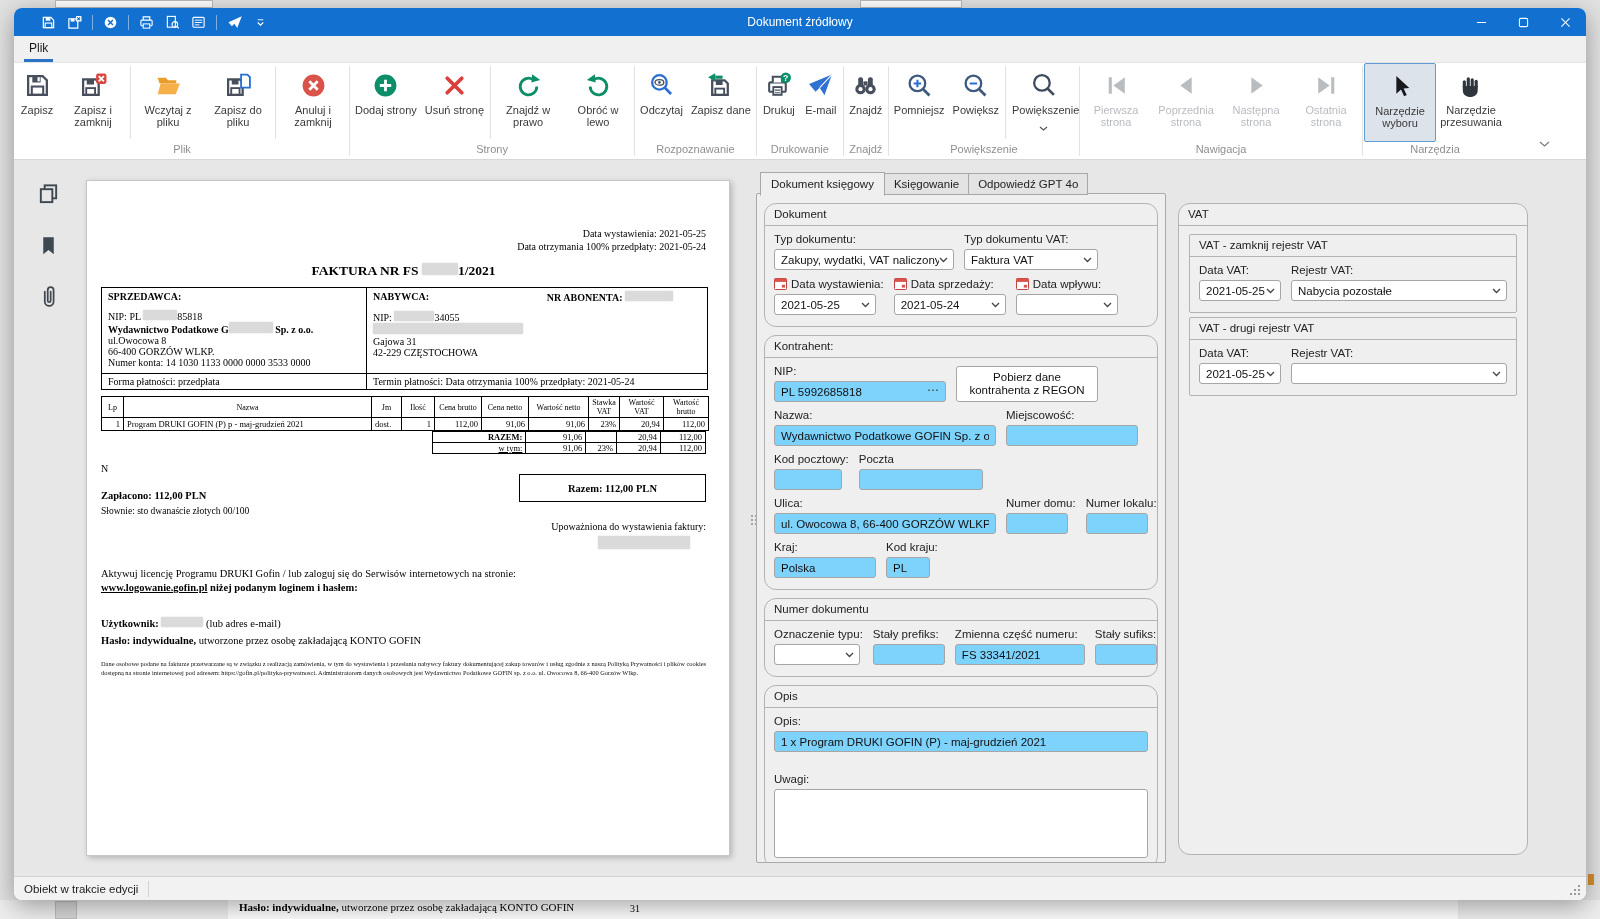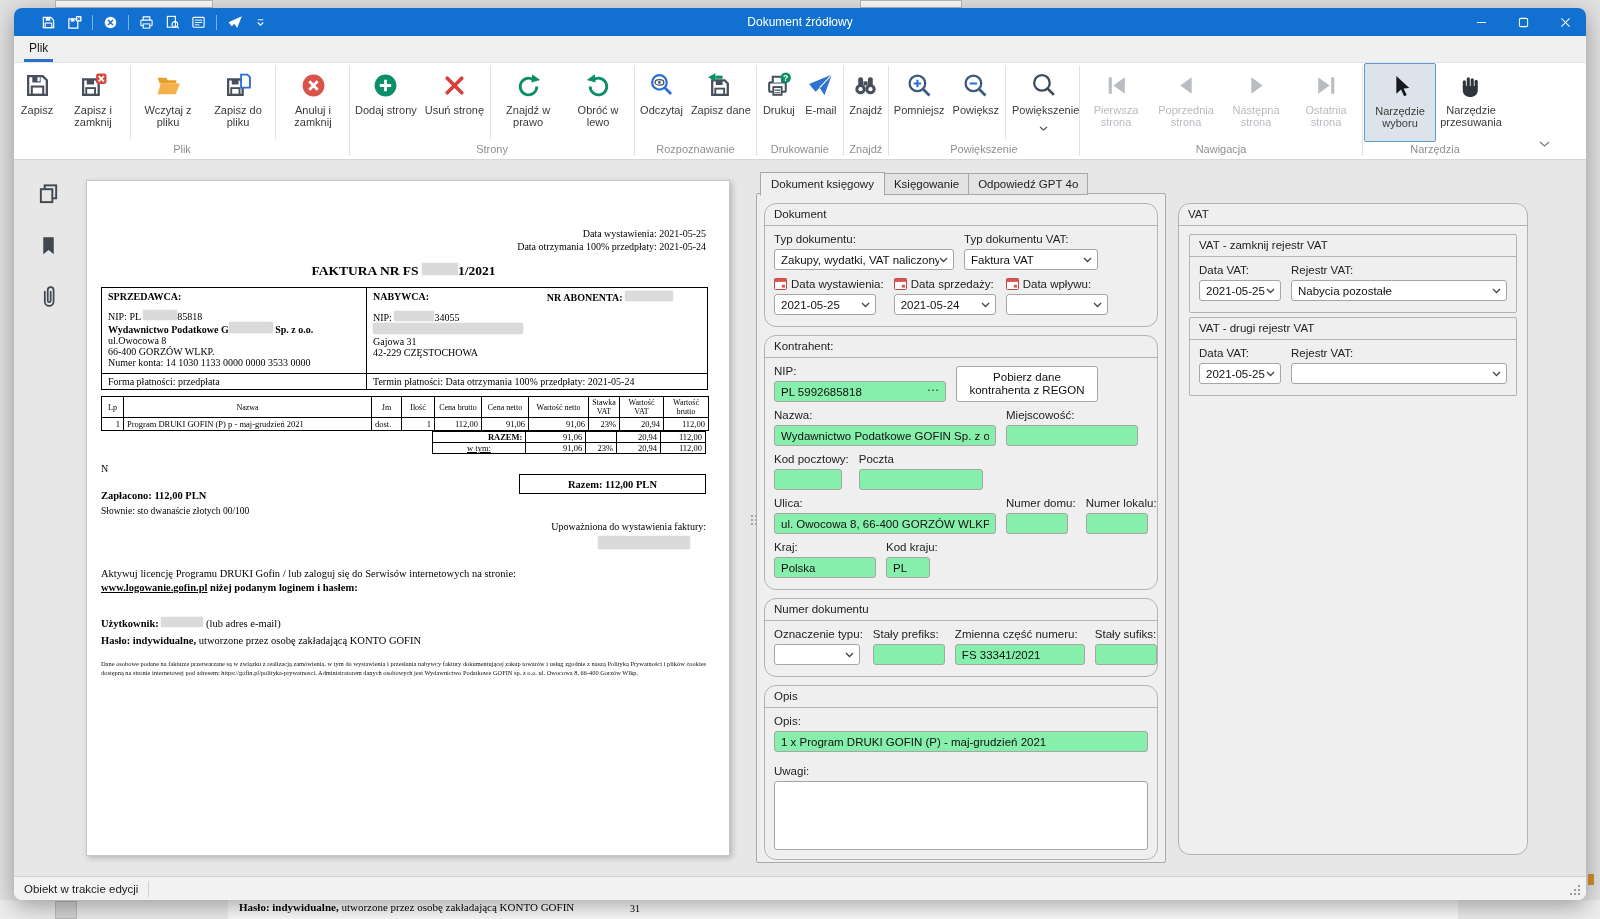--- a/index.html
+++ b/index.html
@@ -62,21 +62,21 @@
   table.itable th, table.itable td { border:1px solid #000; padding:1px 3px; }
   table.itable th { font-weight:normal; font-size:8px; text-align:center; line-height:9px;font-family:Liberation Serif, serif; }
   table.itable td.num { text-align:right; }
   table.totals { border-collapse:collapse; font-size:8.5px; table-layout:fixed; }
   table.totals td { padding:0 3px; }
   table.totals td.b { border:1px solid #000; }
   .mid { position:relative; height:100px; margin-top:5px; font-size:10px; }
   .mid .nmark { position:absolute; left:0; top:4px; font-size:10px; }
   .mid .paid { position:absolute; left:0; top:31px; font-weight:bold; font-size:10.5px; }
   .mid .words { position:absolute; left:0; top:47px; font-size:9.5px; }
-  .mid .totbox { position:absolute; right:0; top:15px; width:187px; height:20px; border:1px solid #000;
+  .mid .totbox { position:absolute; right:0; top:15px; width:187px; height:28px; border:1px solid #000;
       display:flex; align-items:center; justify-content:center; font-weight:bold; font-size:10.5px; }
   .mid .auth { position:absolute; right:0; top:62px; font-size:10px; }
   .mid .auth-red { position:absolute; right:16px; top:77px; }
   .activ { font-size:10.5px; line-height:14px; margin-top:8px; }
   .activ .url { font-weight:bold; text-decoration:underline; }
   .activ .b { font-weight:bold; }
   .cred { font-size:10.5px; margin-top:22px; }
   .cred2 { font-size:10.5px; margin-top:6px; }
   .fine { font-size:6.4px; line-height:8.6px; text-align:justify; margin-top:14px; color:#111; }
   
@@ -89,21 +89,21 @@
   .tab.active { background:#efefef; border-bottom-color:#efefef; padding:5px 10px; position:relative; top:1px; }
   .panel { position:absolute; left:742px; top:33px; width:410px; height:670px; background:#efefef;
     border:1px solid #a9a9a9; border-radius:2px; padding:9px 7px; overflow:hidden; }
   .gbox { border:1px solid #b3b3b3; border-radius:12px; background:#efefef; margin-bottom:8px; }
   .gbox-h { font-size:11.5px; color:#222; padding:4px 9px 5px; border-bottom:1px solid #b3b3b3; }
   .gbox-b { padding:7px 9px 9px; }
   .frow { display:flex; gap:10px; margin-bottom:7px; }
   .frow:last-child { margin-bottom:2px; }
   .fcol { display:flex; flex-direction:column; }
   .flabel { font-size:11.5px; color:#222; margin-bottom:4px; display:flex; align-items:center; gap:4px; white-space:nowrap; }
-  .tinput { height:21px; border:1px solid #a6a6a6; border-radius:3px; background:#86efac; font-size:11.5px;
+  .tinput { height:21px; border:1px solid #a6a6a6; border-radius:3px; background:#7dd3fc; font-size:11.5px;
     font-family:"Liberation Sans",sans-serif; color:#111; padding:0 6px; }
   .combo { height:21px; border:1px solid #a6a6a6; border-radius:3px; background:#fff; display:flex;
     align-items:center; padding:0 5px 0 6px; font-size:11.5px; color:#111; }
   .combo span { flex:1; white-space:nowrap; overflow:hidden; }
   .nipwrap { position:relative; }
   .nipwrap .dots { position:absolute; right:6px; top:2px; font-size:12px; color:#333; letter-spacing:1px; }
   .regon-btn { width:142px; height:36px; background:#fff; border:1px solid #a6a6a6; border-radius:3px;
     font-size:11.5px; line-height:13px; color:#111; text-align:center; display:flex; align-items:center; justify-content:center; padding:2px 6px; }
   .uwagi { width:100%; height:69px; border:1px solid #a6a6a6; border-radius:3px; background:#fff; resize:none; }
   
@@ -608,21 +608,21 @@
               <tr>
             <td style="width:333px;"></td>
             <td class="b" style="width:94px; text-align:right; font-weight:bold;">RAZEM:</td>
             <td class="b" style="width:60px; text-align:right;">91,06</td>
             <td class="b" style="width:31px;"></td>
             <td class="b" style="width:44px; text-align:right;">20,94</td>
             <td class="b" style="width:45px; text-align:right;">112,00</td>
           </tr>
           <tr>
             <td></td>
-            <td class="b" style="text-align:center;text-decoration:underline;">w tym:</td>
+            <td class="b" style="text-align:right;text-decoration:underline;">w tym:</td>
             <td class="b" style="text-align:right;">91,06</td>
             <td class="b" style="text-align:right;">23%</td>
             <td class="b" style="text-align:right;">20,94</td>
             <td class="b" style="text-align:right;">112,00</td>
           </tr>
         </tbody>
           </table>
 
         <div class="mid">
           <div class="nmark">N</div>
@@ -710,21 +710,21 @@
             </div>
             <div class="fcol">
               <span class="flabel">
                   <svg width="13" height="13" viewBox="0 0 13 13">
                     <rect x="0.5" y="1.5" width="12" height="11" rx="1" fill="#fff" stroke="#b8453f"></rect>
                     <rect x="0.5" y="1.5" width="12" height="3.4" fill="#d9534a"></rect>
                     <rect x="7.8" y="7.8" width="3.2" height="2.8" fill="#d9534a"></rect>
                   </svg>
                   <span>Data sprzedaży:</span>
                 </span>
-              <div class="combo" style="width:102px;">
+              <div class="combo" style="width:112px;">
                   <span>2021-05-24</span>
                   <svg width="9" height="6" viewBox="0 0 9 6">
                     <path d="M1 1l3.5 3.5L8 1" stroke="#444" fill="none" stroke-width="1.3"></path>
                   </svg>
                 </div>
             </div>
             <div class="fcol">
               <span class="flabel">
                   <svg width="13" height="13" viewBox="0 0 13 13">
                     <rect x="0.5" y="1.5" width="12" height="11" rx="1" fill="#fff" stroke="#b8453f"></rect>
@@ -826,21 +826,21 @@
               <span class="flabel">Stały sufiks:</span>
               <input class="tinput" style="width: 62px;" readonly="">
             </div>
           </div>
         </div>
       </div>
 
       <div class="gbox" style="margin-bottom:0;">
         <div class="gbox-h">Opis</div>
         <div class="gbox-b">
-          <div class="fcol" style="margin-bottom:13px;">
+          <div class="fcol" style="margin-bottom:21px;">
             <span class="flabel">Opis:</span>
             <input class="tinput" style="width: 100%;" readonly="" value="1 x Program DRUKI GOFIN (P) - maj-grudzień 2021">
           </div>
           <div class="fcol">
             <span class="flabel">Uwagi:</span>
             <textarea class="uwagi" readonly="" style=""></textarea>
           </div>
         </div>
       </div>
     </div>

